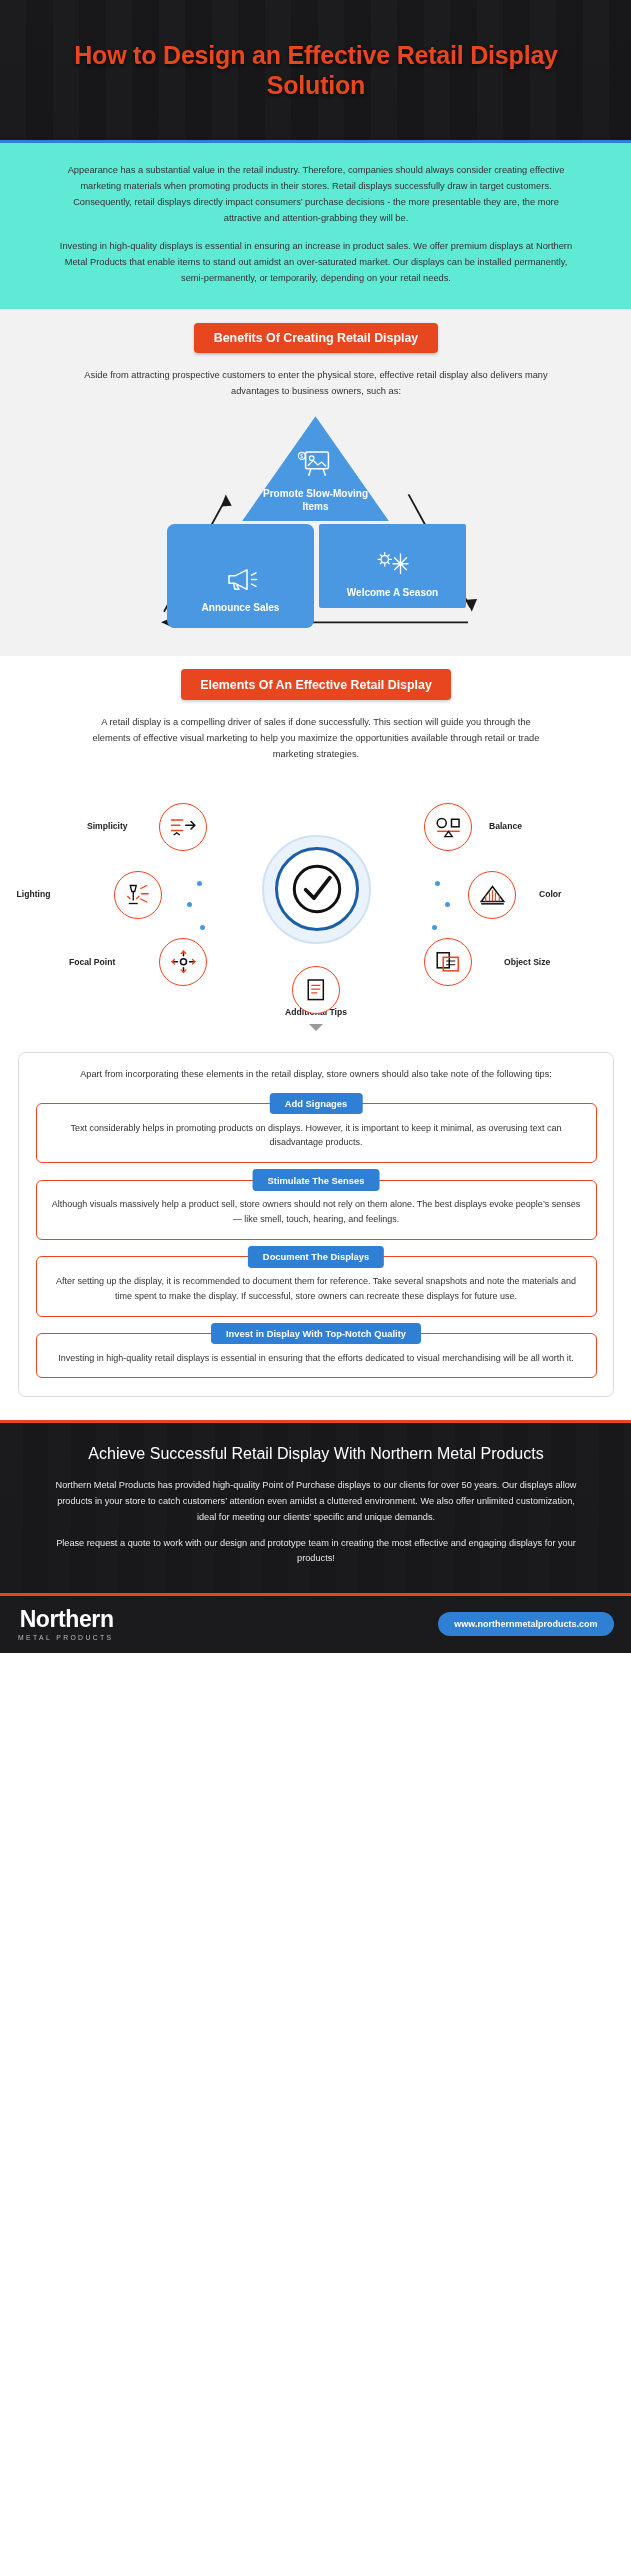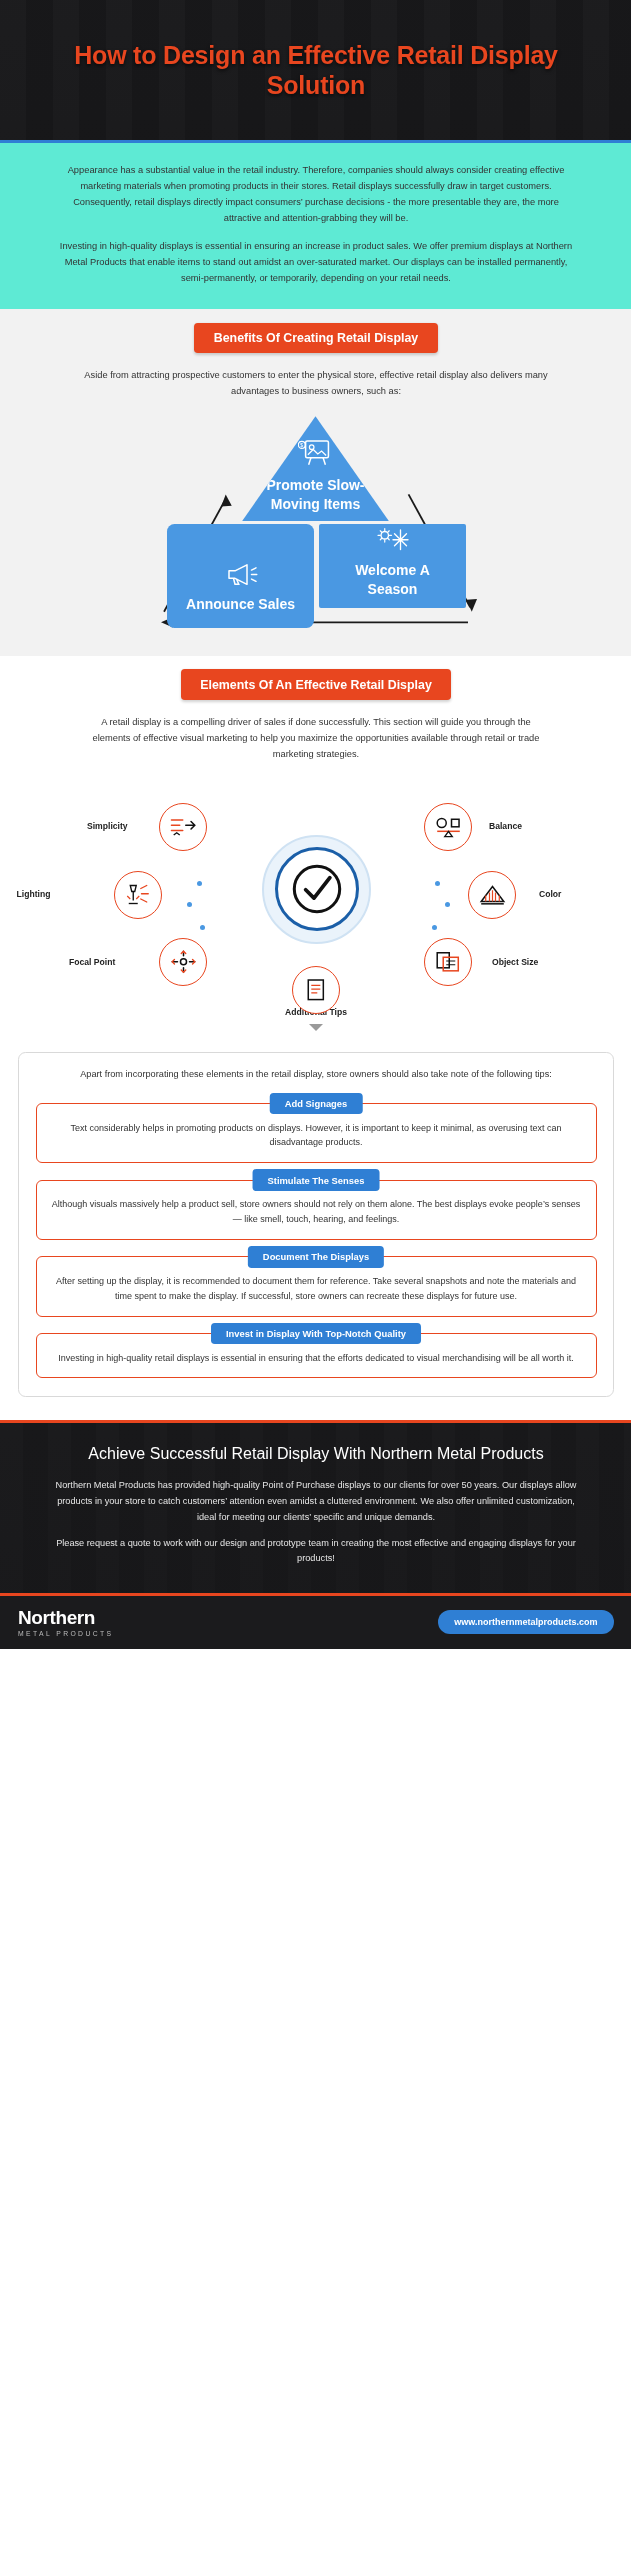--- a/index.html
+++ b/index.html
@@ -109,21 +109,21 @@
     padding-bottom: 14px;
   }
   .tri-right {
     left: 319px; top: 114px;
     width: 147px; height: 84px;
     border-radius: 2px;
     justify-content: flex-end;
     padding-bottom: 9px;
   }
   .tri-label {
-    font-size: 14px;
+    font-size: 10px;
     font-weight: bold;
     line-height: 1.35;
     max-width: 120px;
   }
   .tri-icon { margin-bottom: 6px; }
   .arrow-svg { position: absolute; left: 0; top: 0; pointer-events: none; }
 
   
   .wheel-section { background: #fff; padding-bottom: 7.5px; }
   .wheel-area {
@@ -242,24 +242,25 @@
   .footer {
     background: #1b1b1d;
     border-top: 3px solid #e8461f;
     padding: 12px 18px;
     display: flex;
     align-items: center;
     justify-content: space-between;
   }
   .logo-main {
     color: #fff;
-    font-size: 19px;
+    font-size: 23px;
     font-weight: bold;
     letter-spacing: -0.4px;
     line-height: 1;
+    text-align: right;
   }
   .logo-sub {
     color: #bdbdbd;
     font-size: 6.8px;
     letter-spacing: 2.4px;
     margin-top: 3px;
   }
   .site-btn {
     background: #2f7fd4;
     color: #fff;
@@ -413,21 +414,21 @@
       </div>
       <div class="node-label" style="left:69px; top:181px;">Focal Point</div>
 
       <div class="node" style="left:424px; top:162px;">
         <svg width="29" height="25.6" viewBox="0 0 38 34">
           <rect x="4" y="5" width="16" height="20" fill="none" stroke="#111" stroke-width="2"></rect>
           <rect x="12" y="11" width="20" height="18" fill="none" stroke="#e8461f" stroke-width="2"></rect>
           <path d="M16 16 L28 16 M16 21 L28 21" stroke="#111" stroke-width="1.4"></path>
         </svg>
       </div>
-      <div class="node-label" style="left:492px; top:181px;">Object Size</div>
+      <div class="node-label" style="left:504px; top:181px;">Object Size</div>
 
       <div class="node" style="left:292px; top:190px;">
         <svg width="25.6" height="25.6" viewBox="0 0 34 34">
           <rect x="7" y="4" width="20" height="26" fill="none" stroke="#111" stroke-width="2"></rect>
           <path d="M11 11 L23 11 M11 16 L23 16 M11 21 L19 21" stroke="#e8461f" stroke-width="1.6"></path>
         </svg>
       </div>
     </div>
 
     <div style="text-align:center; margin-top:-4.5px;">

